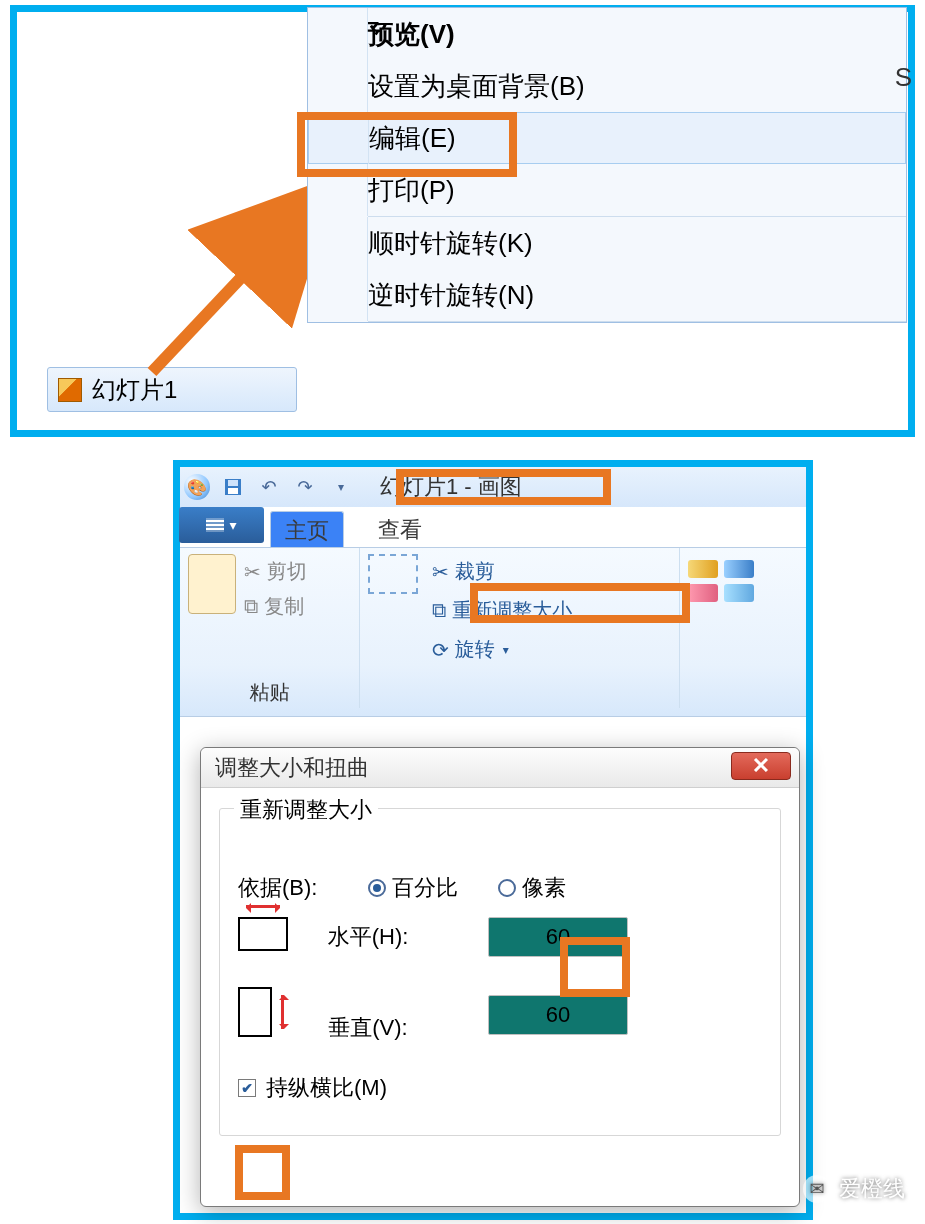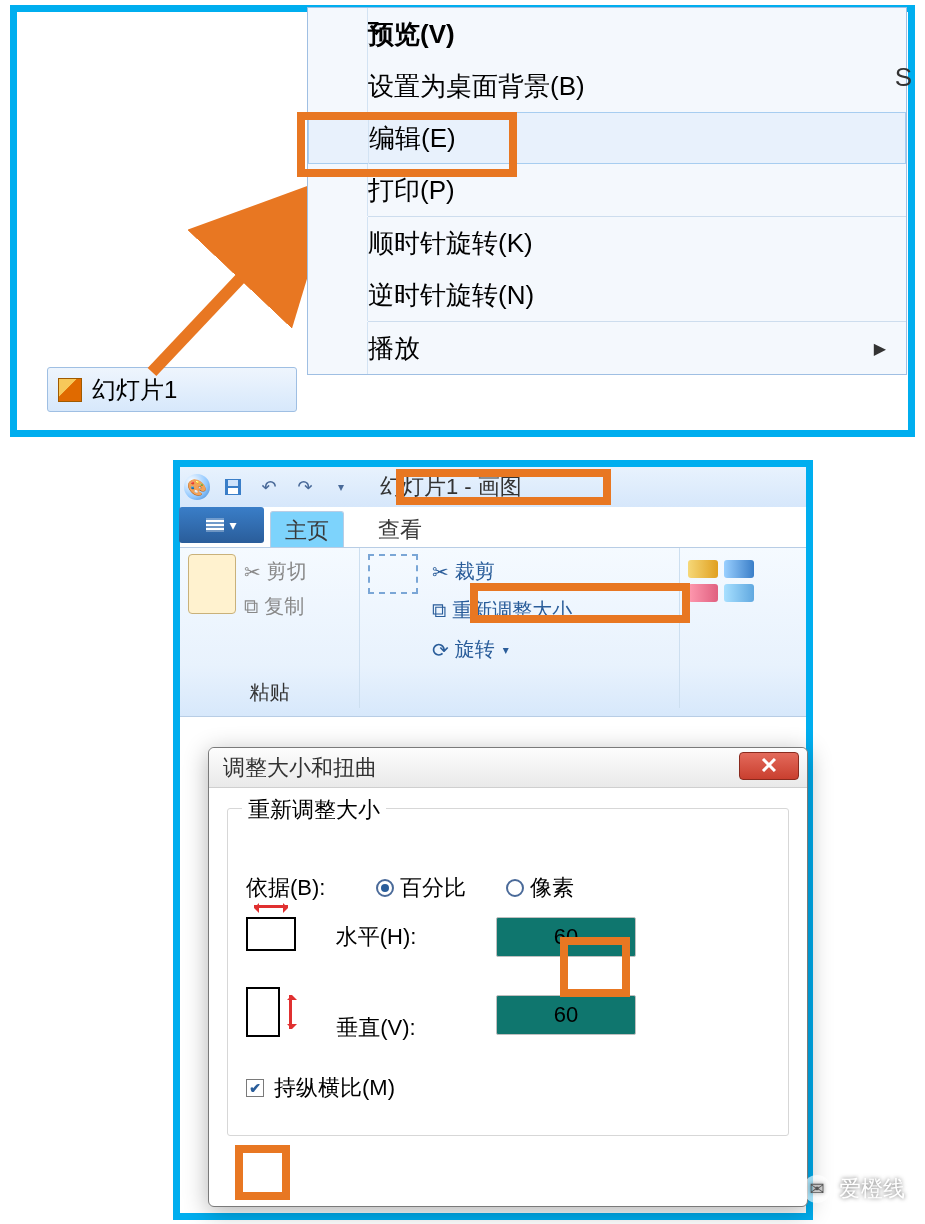--- a/index.html
+++ b/index.html
@@ -73,39 +73,39 @@
     background:linear-gradient(#3a7ec8,#2a5d9a);color:#fff;
     display:flex;align-items:center;justify-content:center;gap:5px;
     border-radius:3px;font-size:14px;
   }
   .tabstrip{
     position:absolute;left:90px;top:44px;display:flex;gap:20px;
     font-size:22px;color:#3a3a3a;
   }
   .tabstrip .tab{padding:4px 14px;}
   .tabstrip .tab.active{
-    background:#7dd3fc;border:1px solid #b8cde5;border-bottom:none;border-radius:3px 3px 0 0;
+    background:#3b82f6;border:1px solid #b8cde5;border-bottom:none;border-radius:3px 3px 0 0;
   }
   .ribbon{
     position:absolute;left:0;top:80px;right:0;height:170px;
     background:linear-gradient(#f5faff,#e8f2fd 70%,#d7e8fb);
     border-top:1px solid #b8cde5;border-bottom:1px solid #b8cde5;
     display:flex;align-items:flex-start;
   }
   .rg{border-right:1px solid #cddff0;height:160px;padding:6px 8px 2px 8px;position:relative;}
   .rg-title{position:absolute;bottom:2px;left:0;right:0;text-align:center;font-size:20px;color:#333;}
   .paste-ico{width:48px;height:60px;border:1px solid #c9b17a;background:#fff2cf;border-radius:4px;}
   .small-btn{display:inline-flex;align-items:center;gap:6px;font-size:20px;color:#888;margin:4px 0;}
   .small-btn.blue{color:#2a5d9a;}
   .marquee{width:50px;height:40px;border:2px dashed #7aa6d6;}
   .tools{display:flex;flex-wrap:wrap;width:80px;gap:6px;padding-top:6px;}
   .tool{width:30px;height:18px;border-radius:3px;}
   
   .dialog{
-    position:absolute;left:28px;top:280px;width:600px;height:460px;
+    position:absolute;left:20px;top:280px;width:600px;height:460px;
     background:#fff;border:1px solid #7a7a7a;border-radius:6px;
     box-shadow:0 5px 25px rgba(0,0,0,.3);
   }
   .dlg-title{
     height:40px;background:linear-gradient(#fdfdfd,#e9e9e9);
     border-radius:6px 6px 0 0;border-bottom:1px solid #cfcfcf;
     display:flex;align-items:center;padding:0 14px;font-size:22px;color:#333;
     position:relative;
   }
   .dlg-close{
@@ -184,25 +184,20 @@
     <div class="sep"></div>
     <div class="row">
       <span class="ico-col"></span>
       <span>顺时针旋转(K)</span>
     </div>
     <div class="row">
       <span class="ico-col"></span>
       <span>逆时针旋转(N)</span>
     </div>
     <div class="sep"></div>
-    <div class="row">
-      <span class="ico-col"></span>
-      <span>播放</span>
-      <span class="arrow">▶</span>
-    </div>
   </div>
   <span style="position:absolute;right:-4px;top:50px;font-size:26px;color:#333;">S</span>
 
   <div class="hl-box" style="left:280px;top:100px;width:220px;height:65px;"></div>
 </div>
 
 <div class="panel bottom">
   <div class="paint-win">
 
     <div class="titlebar">

